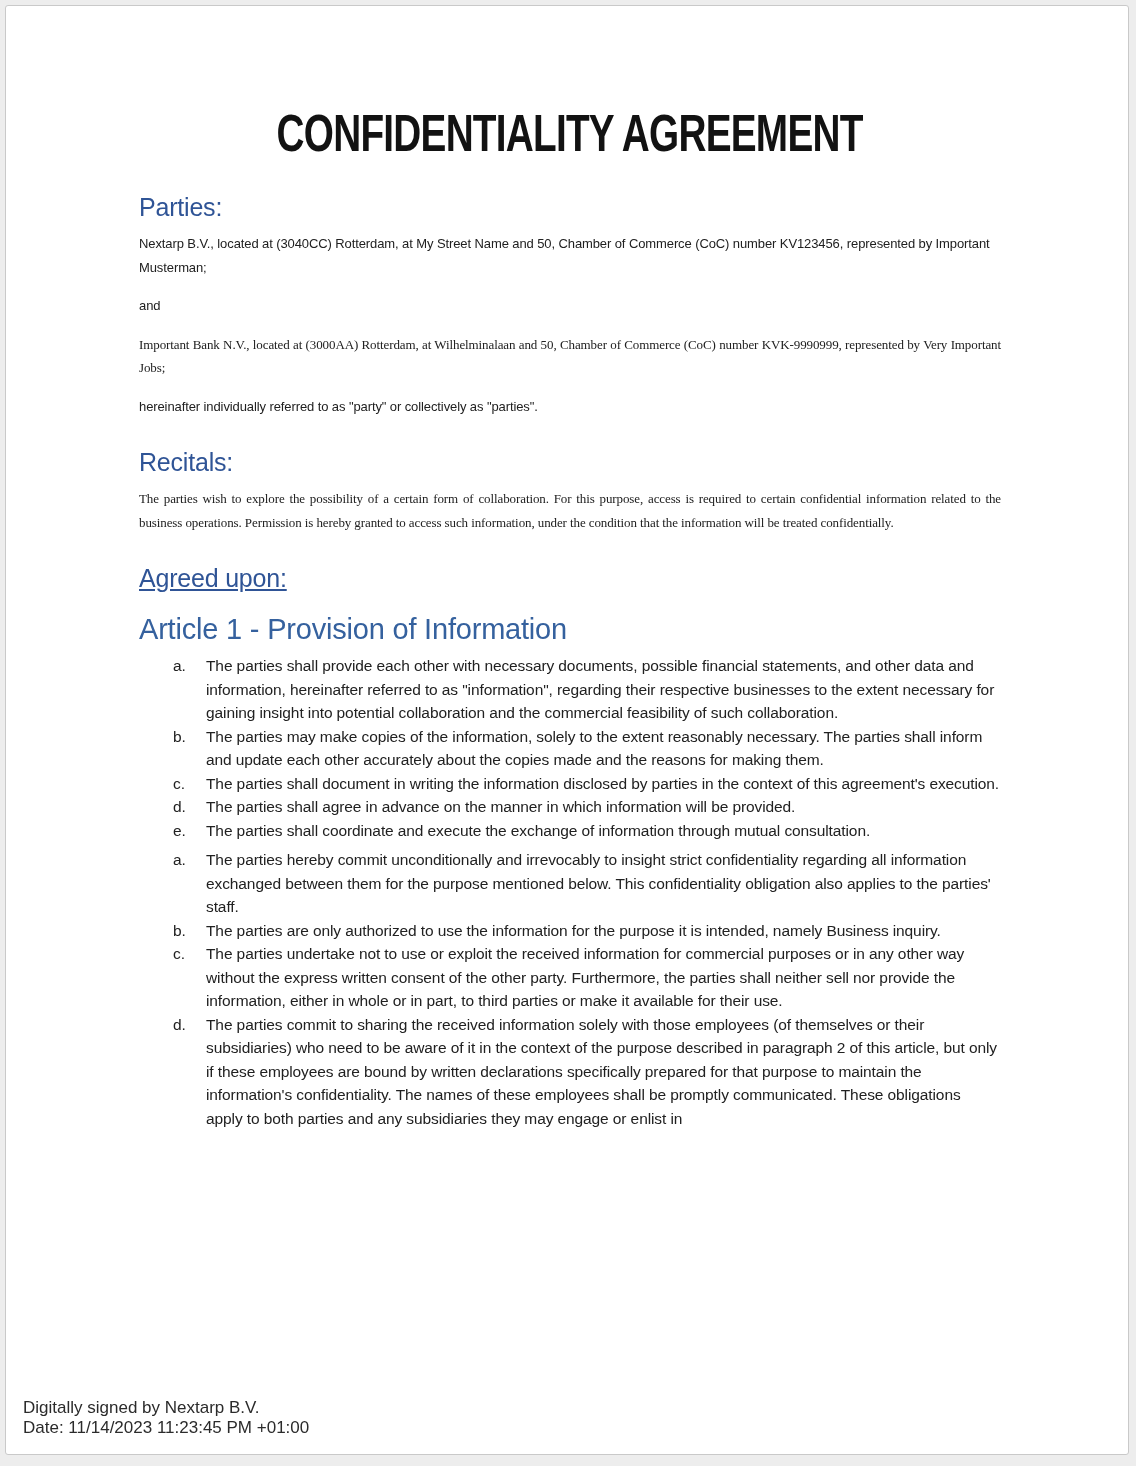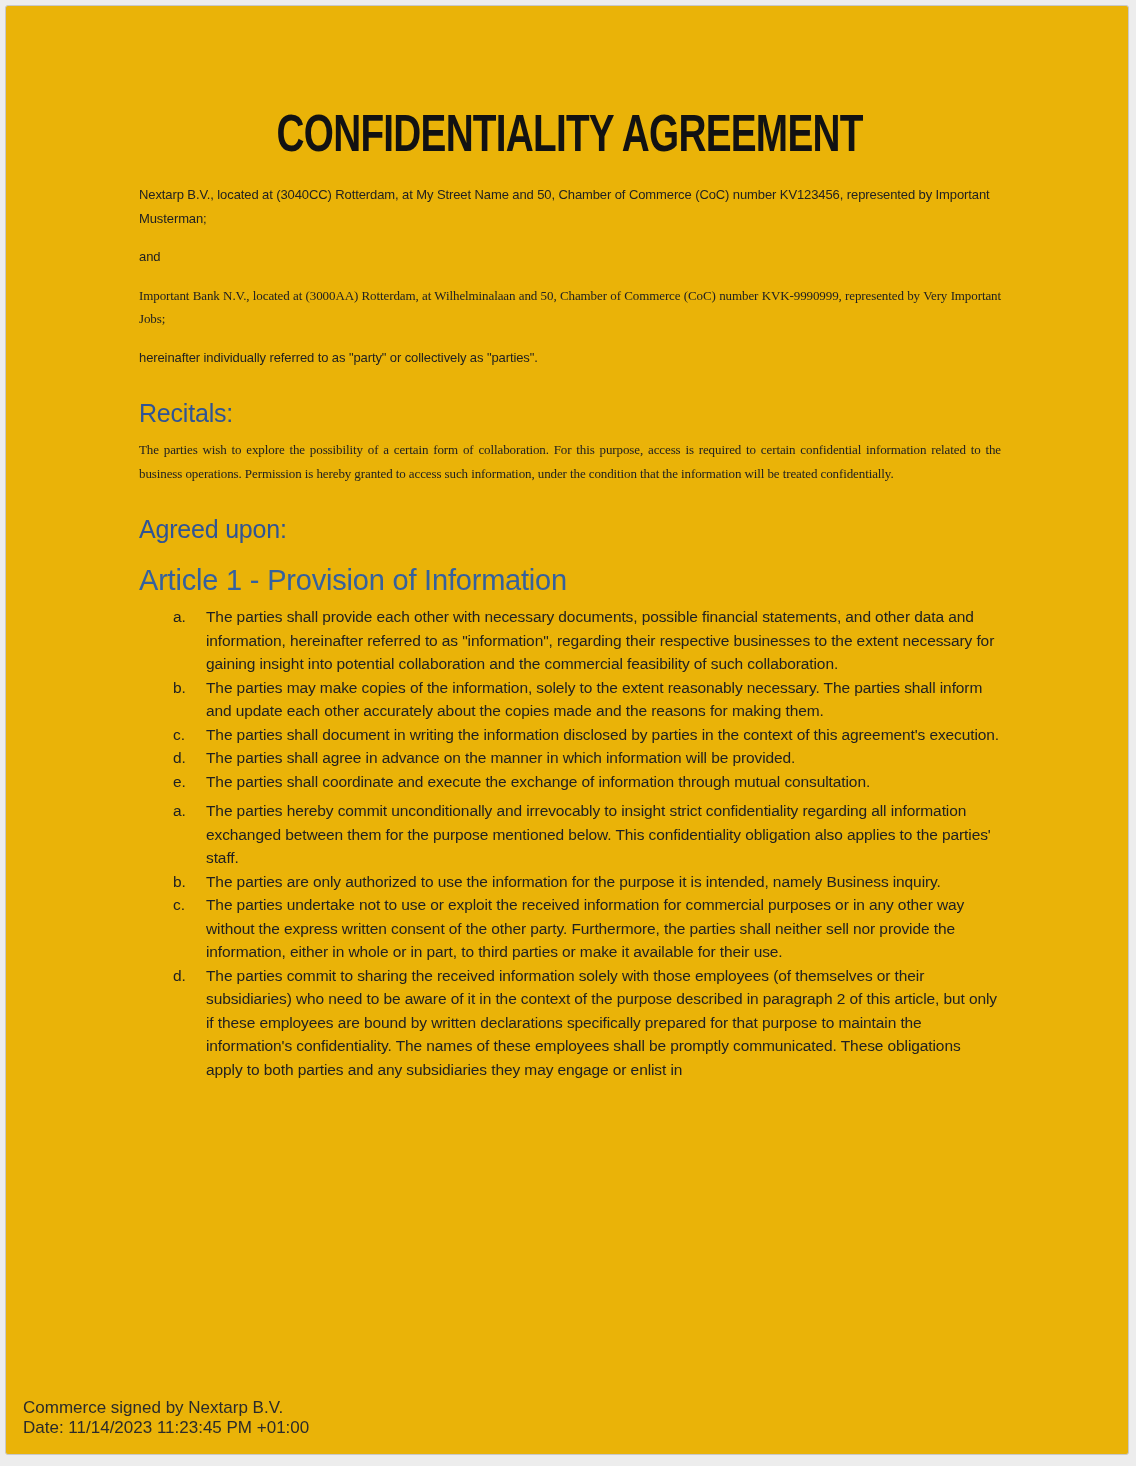--- a/index.html
+++ b/index.html
@@ -15,21 +15,21 @@
     background: #ededed;
     position: relative;
     overflow: hidden;
   }
   .page {
     position: absolute;
     left: 5px;
     top: 5px;
     width: 1124px;
     height: 1450px;
-    background: #eab308;
+    background: #ffffff;
     border: 1px solid #c9c9c9;
     border-radius: 3px;
     overflow: hidden;
   }
   .content {
     padding: 0 127px 0 133px;
     color: #212121;
   }
   .doc-title {
     text-align: center;
@@ -45,21 +45,21 @@
     transform: scaleX(0.76);
     transform-origin: center;
   }
   h1.sec {
     color: #2f5496;
     font-weight: 400;
     font-size: 25px;
     letter-spacing: -0.2px;
     margin: 30px 0 10px 0;
   }
-  h1.sec.agreed { margin-bottom: 6px; }
+  h1.sec.agreed { margin-bottom: 6px; text-decoration: underline; }
   h2.article {
     color: #35619e;
     font-weight: 400;
     font-size: 29px;
     letter-spacing: -0.2px;
     margin: 20px 0 8px 0;
   }
   p.body-par {
     font-size: 13px;
     line-height: 23.5px;
@@ -95,20 +95,21 @@
 <body>
 
 <div class="viewport">
   <div class="page">
     <div class="content">
 
       <div class="doc-title">
         <span>CONFIDENTIALITY AGREEMENT</span>
       </div>
 
+      <h1 class="sec">Parties:</h1>
       <p class="body-par">Nextarp B.V., located at (3040CC) Rotterdam, at My Street Name and 50, Chamber of Commerce (CoC) number KV123456, represented by Important Musterman;</p>
       <p class="body-par">and</p>
       <p class="body-par justified">Important Bank N.V., located at (3000AA) Rotterdam, at Wilhelminalaan and 50, Chamber of Commerce (CoC) number KVK-9990999, represented by Very Important Jobs;</p>
       <p class="body-par">hereinafter individually referred to as "party" or collectively as "parties".</p>
 
       <h1 class="sec">Recitals:</h1>
       <p class="body-par justified">The parties wish to explore the possibility of a certain form of collaboration. For this purpose, access is required to certain confidential information related to the business operations. Permission is hereby granted to access such information, under the condition that the information will be treated confidentially.</p>
 
       <h1 class="sec agreed">Agreed upon:</h1>
 
@@ -151,17 +152,17 @@
         </div>
         <div class="list-item">
           <span class="marker">d.</span>
           <span class="item-text">The parties commit to sharing the received information solely with those employees (of themselves or their subsidiaries) who need to be aware of it in the context of the purpose described in paragraph 2 of this article, but only if these employees are bound by written declarations specifically prepared for that purpose to maintain the information's confidentiality. The names of these employees shall be promptly communicated. These obligations apply to both parties and any subsidiaries they may engage or enlist in</span>
         </div>
       </div>
 
     </div>
 
     <div class="signature">
-      <div>Commerce signed by Nextarp B.V.</div>
+      <div>Digitally signed by Nextarp B.V.</div>
       <div>Date: 11/14/2023 11:23:45 PM +01:00</div>
     </div>
   </div>
 </div>
 
 </body></html>

